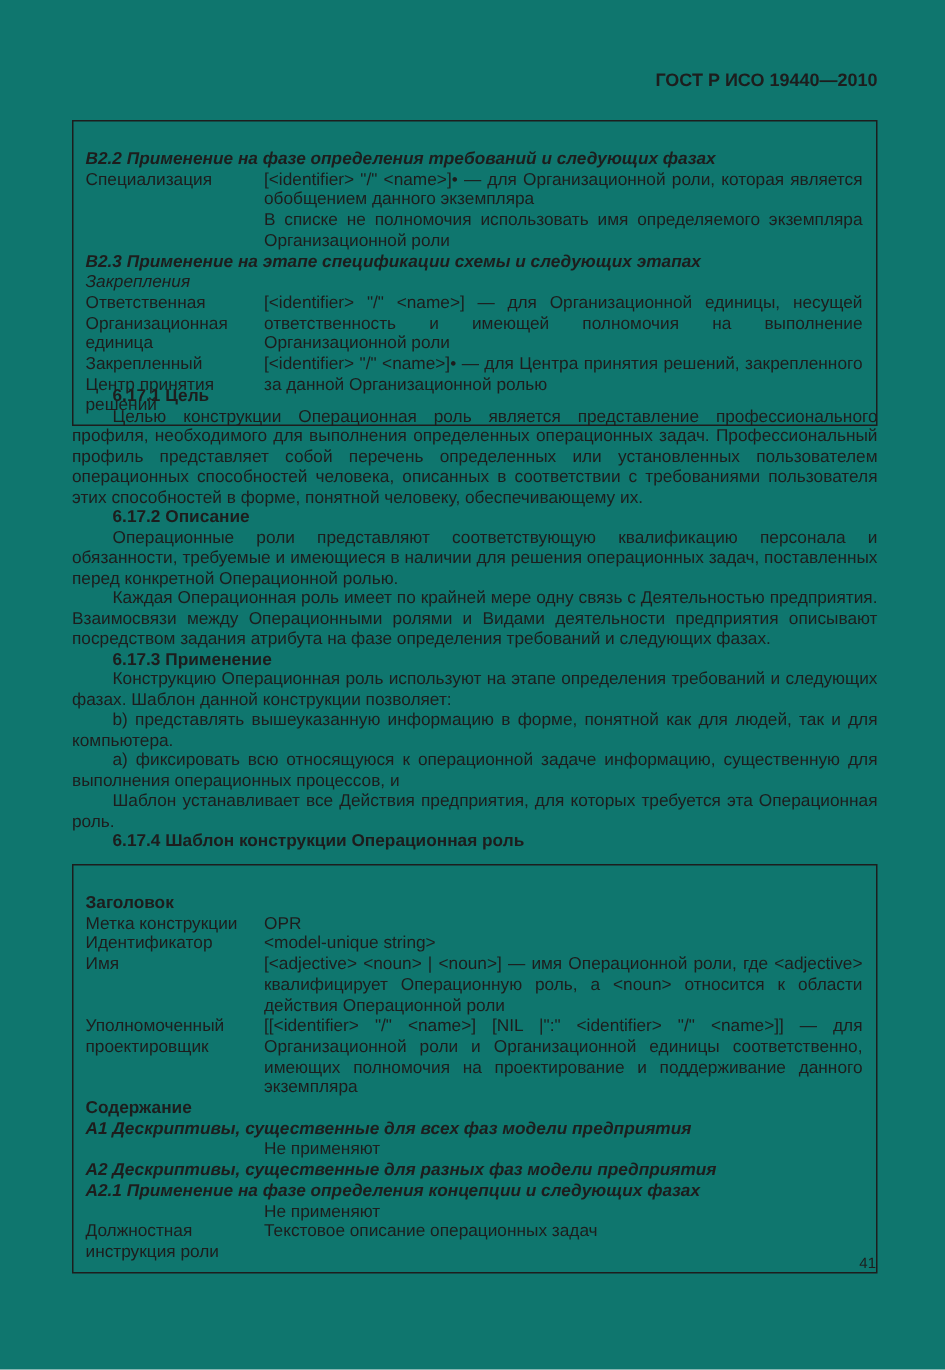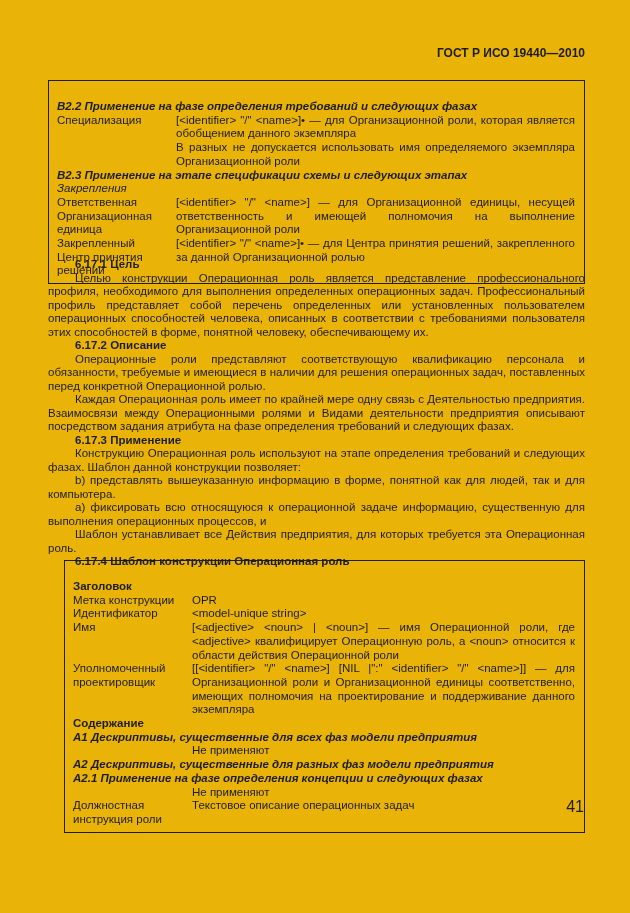--- a/index.html
+++ b/index.html
@@ -2,21 +2,21 @@
 <html lang="ru"><head>
 <meta charset="utf-8">
 <title>ГОСТ Р ИСО 19440—2010 — стр. 41</title>
 <style>
   html, body { margin: 0; padding: 0; background: #e8e8e8; }
   .page {
     position: relative;
     width: 630px;
     height: 913px;
     margin: 0 auto;
-    background: #eab308;
+    background: #0f766e;
     font-family: "Liberation Sans", "DejaVu Sans", sans-serif;
     font-size: 11.5px;
     line-height: 13.7px;
     color: #1d1d1d;
     overflow: hidden;
   }
   .header {
     position: absolute;
     top: 47px; left: 48px; right: 45px;
     text-align: right;
@@ -24,21 +24,21 @@
     font-size: 12px;
   }
   .tbl {
     position: absolute;
     left: 48px; right: 45px;
     border: 1.5px solid #1d1d1d;
     padding: 19px 9px 5px 8px;
     box-sizing: border-box;
   }
   .tbl1 { top: 80px; }
-  .tbl2 { top: 560px; margin-left: 16px; }
+  .tbl2 { top: 576px; }
   .sec.bi { font-weight: bold; font-style: italic; }
   .sec.b  { font-weight: bold; }
   .sec.i  { font-style: italic; }
   .pair {
     display: grid;
     grid-template-columns: 119px 1fr;
   }
   .lab { padding-right: 8px; }
   .val { text-align: justify; }
   .val.noj { text-align: left; }
@@ -51,40 +51,40 @@
     margin: 0;
     text-indent: 27px;
     text-align: justify;
   }
   .bodytext .h {
     font-weight: bold;
     text-indent: 27px;
   }
   .pagenum {
     position: absolute;
-    top: 800px; right: 46px;
-    font-size: 16px;
+    top: 836px; right: 46px;
+    font-size: 10px;
   }
 </style>
 </head>
 <body>
 
 <div class="page">
 
   <div class="header">
     <span>ГОСТ Р ИСО 19440—2010</span>
   </div>
 
   <div class="tbl tbl1">
     <div class="sec bi">В2.2 Применение на фазе определения требований и следующих фазах</div>
     <div class="pair">
       <div class="lab">Специализация</div>
       <div class="val">
         <div>[&lt;identifier&gt; "/" &lt;name&gt;]• — для Организационной роли, которая является обобщением данного экземпляра</div>
-        <div>В разных не допускается использовать имя определяемого экземпляра Организационной роли</div>
+        <div>В списке не полномочия использовать имя определяемого экземпляра Организационной роли</div>
       </div>
     </div>
     <div class="sec bi">В2.3 Применение на этапе спецификации схемы и следующих этапах</div>
     <div class="sec i">Закрепления</div>
     <div class="pair">
       <div class="lab">Ответственная Организационная единица</div>
       <div class="val">[&lt;identifier&gt; "/" &lt;name&gt;] — для Организационной единицы, несущей ответственность и имеющей полномочия на выполнение Организационной роли</div>
     </div>
     <div class="pair">
       <div class="lab">Закрепленный Центр принятия решений</div>

